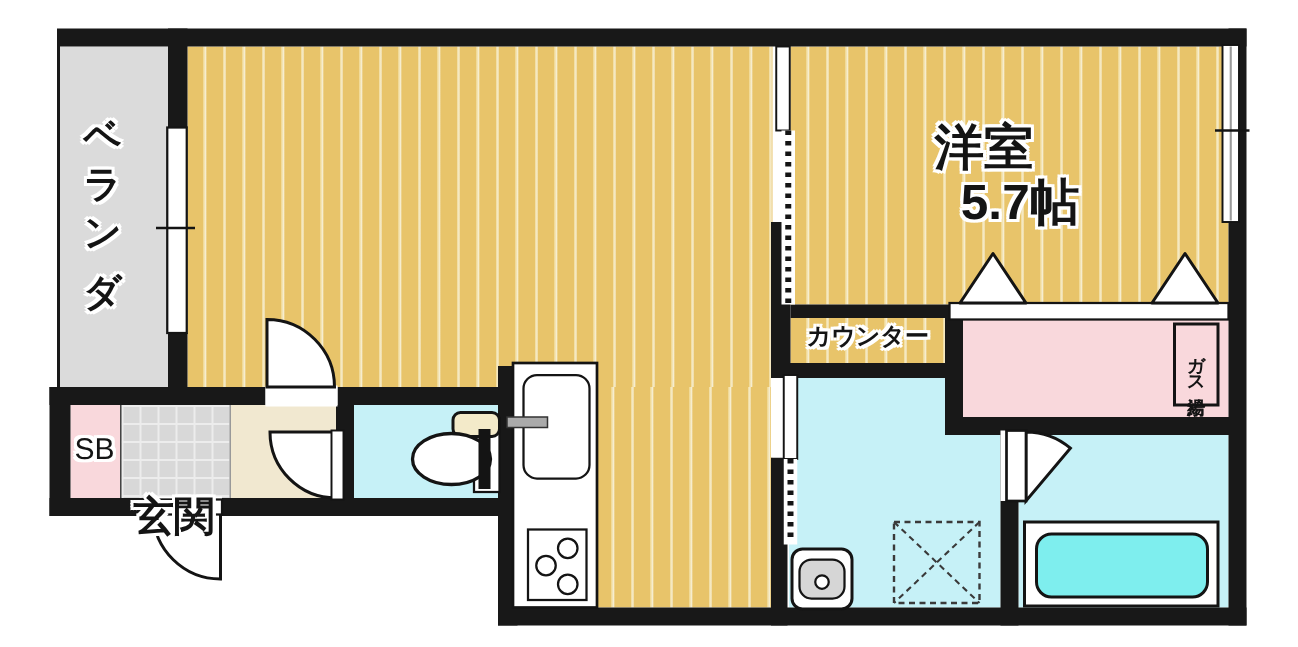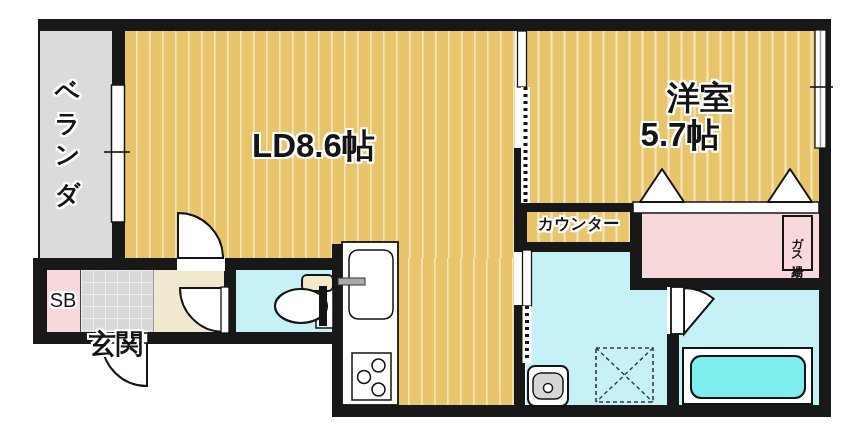--- a/index.html
+++ b/index.html
@@ -150,23 +150,22 @@
     </g>
 
     <g>
       <rect x="683" y="348" width="129" height="56" fill="#ffffff" stroke="#141414" stroke-width="2"></rect>
       <rect x="691" y="356" width="114" height="42" rx="10" fill="#7eeeee" stroke="#141414" stroke-width="2"></rect>
     </g>
   </svg>
 
   <div class="lbl vert" style="left:52px;top:62px;font-size:25px;letter-spacing:5px;">ベランダ</div>
 
-  <div class="lbl" style="left:252px;top:124px;font-size:33px;">LD8.6帖</div>
 
-  <div class="lbl center" style="left:620px;top:76px;width:160px;font-size:33px;">洋室</div>
+  <div class="lbl center" style="left:576px;top:76px;width:160px;font-size:33px;">洋室</div>
   <div class="lbl center" style="left:600px;top:113px;width:160px;font-size:33px;">5.7帖</div>
 
   <div class="lbl center" style="left:527px;top:214px;width:103px;font-size:16px;">カウンター</div>
 
 
 
   <div class="lbl center" style="left:45px;top:289px;width:36px;font-size:20px;font-weight:500;">SB</div>
 
   <div class="lbl center" style="left:80px;top:285px;width:72px;font-size:27px;margin-top:41px;">玄関</div>
 

